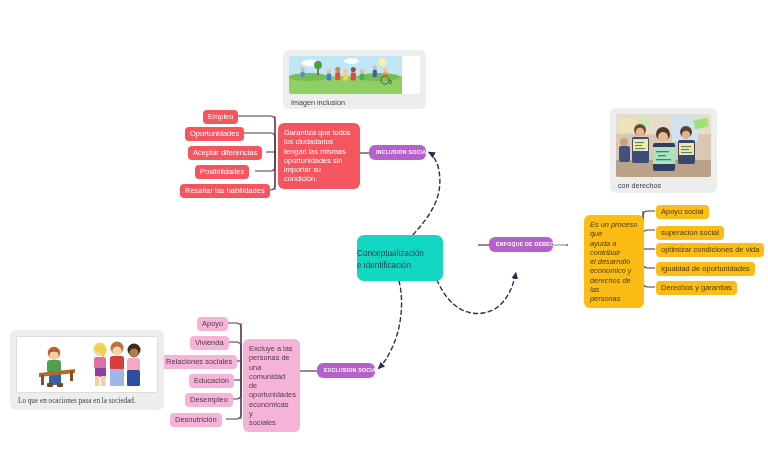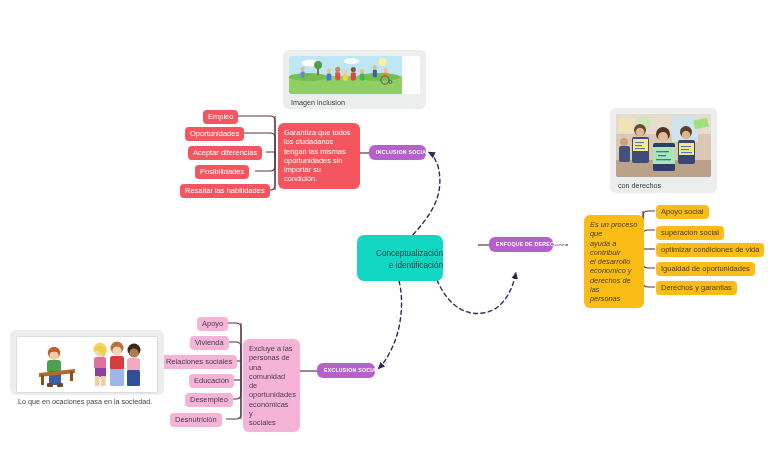--- a/index.html
+++ b/index.html
@@ -59,21 +59,21 @@
   
   .c-red      { background: #f4555e; color: #ffffff; }
   .c-pink     { background: #f5b3d7; color: #4d3b46; }
   .c-yellow   { background: #fbbc16; color: #4a3c0c; }
   .c-purple   { background: #b660cd; color: #ffffff; }
   .c-teal     { background: #12d8c3; color: #2b3a4a; }
 
   .center-node {
     position: absolute;
     border-radius: 7px;
-    text-align: right;
+    text-align: left;
     font-size: 8.2px;
     line-height: 1.5;
     padding-top: 13px;
     box-sizing: border-box;
   }
 
   
   .card {
     position: absolute;
     background: #eceded;
@@ -329,21 +329,21 @@
           </g>
           <rect x="78" y="5" width="14" height="9" fill="#9fe07a" transform="rotate(-12 85 9)"></rect>
           <circle cx="8" cy="28" r="4" fill="#caa07a"></circle>
           <rect x="3" y="32" width="11" height="16" rx="2" fill="#44507d"></rect>
         </g>
       </svg>
     </div>
     <div class="cap">con derechos</div>
   </div>
 
-  <div class="card" style="left:10px; top:330px; width:154px; height:65px;">
+  <div class="card" style="left:10px; top:330px; width:154px; height:80px;font-family:Liberation Serif, serif;">
     <div class="thumb" style="height:57px; border:1px solid #dcdcdc; box-sizing:border-box;">
       <svg class="illus" viewBox="0 0 140 55" width="140" height="55" preserveAspectRatio="none">
         <rect x="0" y="0" width="140" height="55" fill="#ffffff"></rect>
 
         <g>
           <circle cx="37" cy="16" r="6.2" fill="#c0612f"></circle>
           <circle cx="37" cy="18.5" r="4.6" fill="#f3cda6"></circle>
           <path d="M31,16 q6,-6 12,0 q-6,-3 -12,0z" fill="#b2551f"></path>
           <rect x="30" y="23" width="14" height="13" rx="3" fill="#4e9f52"></rect>
           <rect x="32" y="34" width="12" height="14" rx="2" fill="#3d5fa8"></rect>

